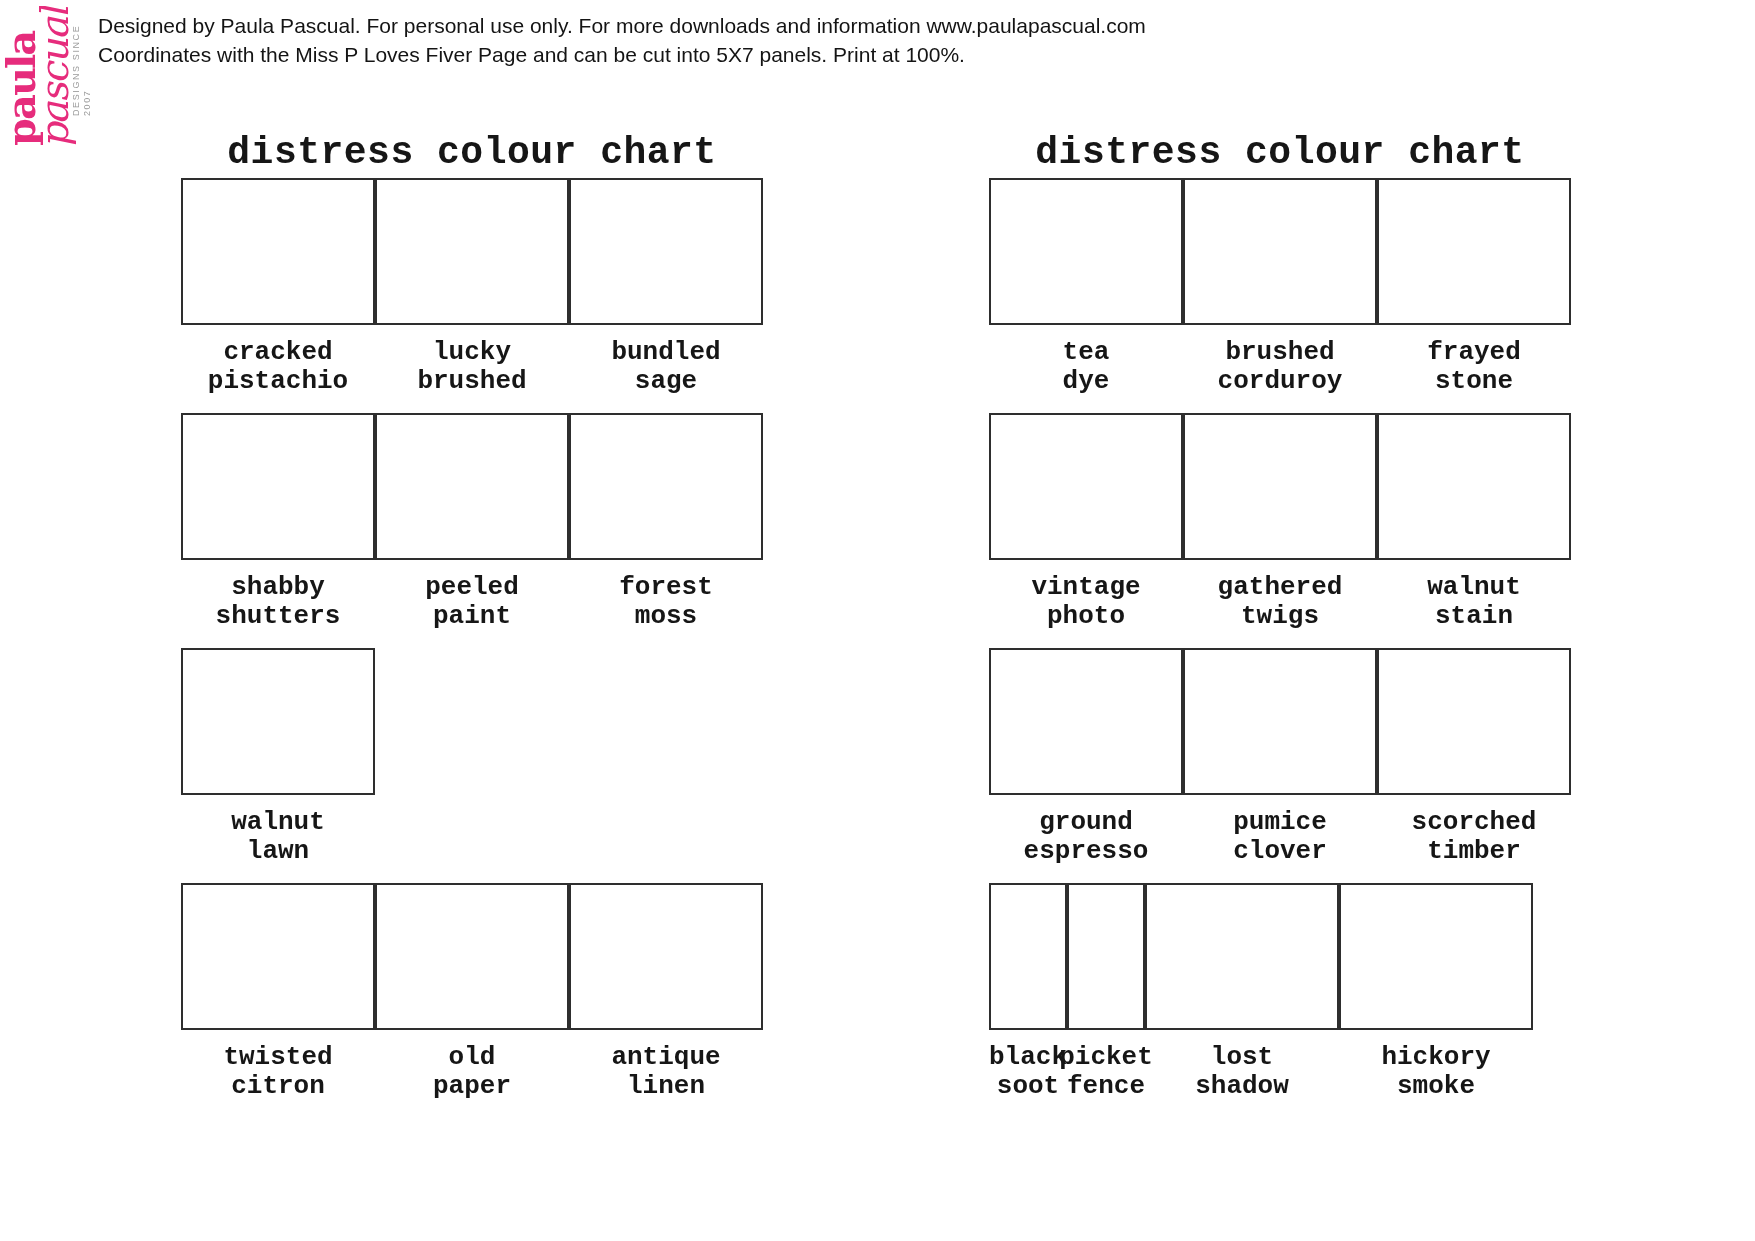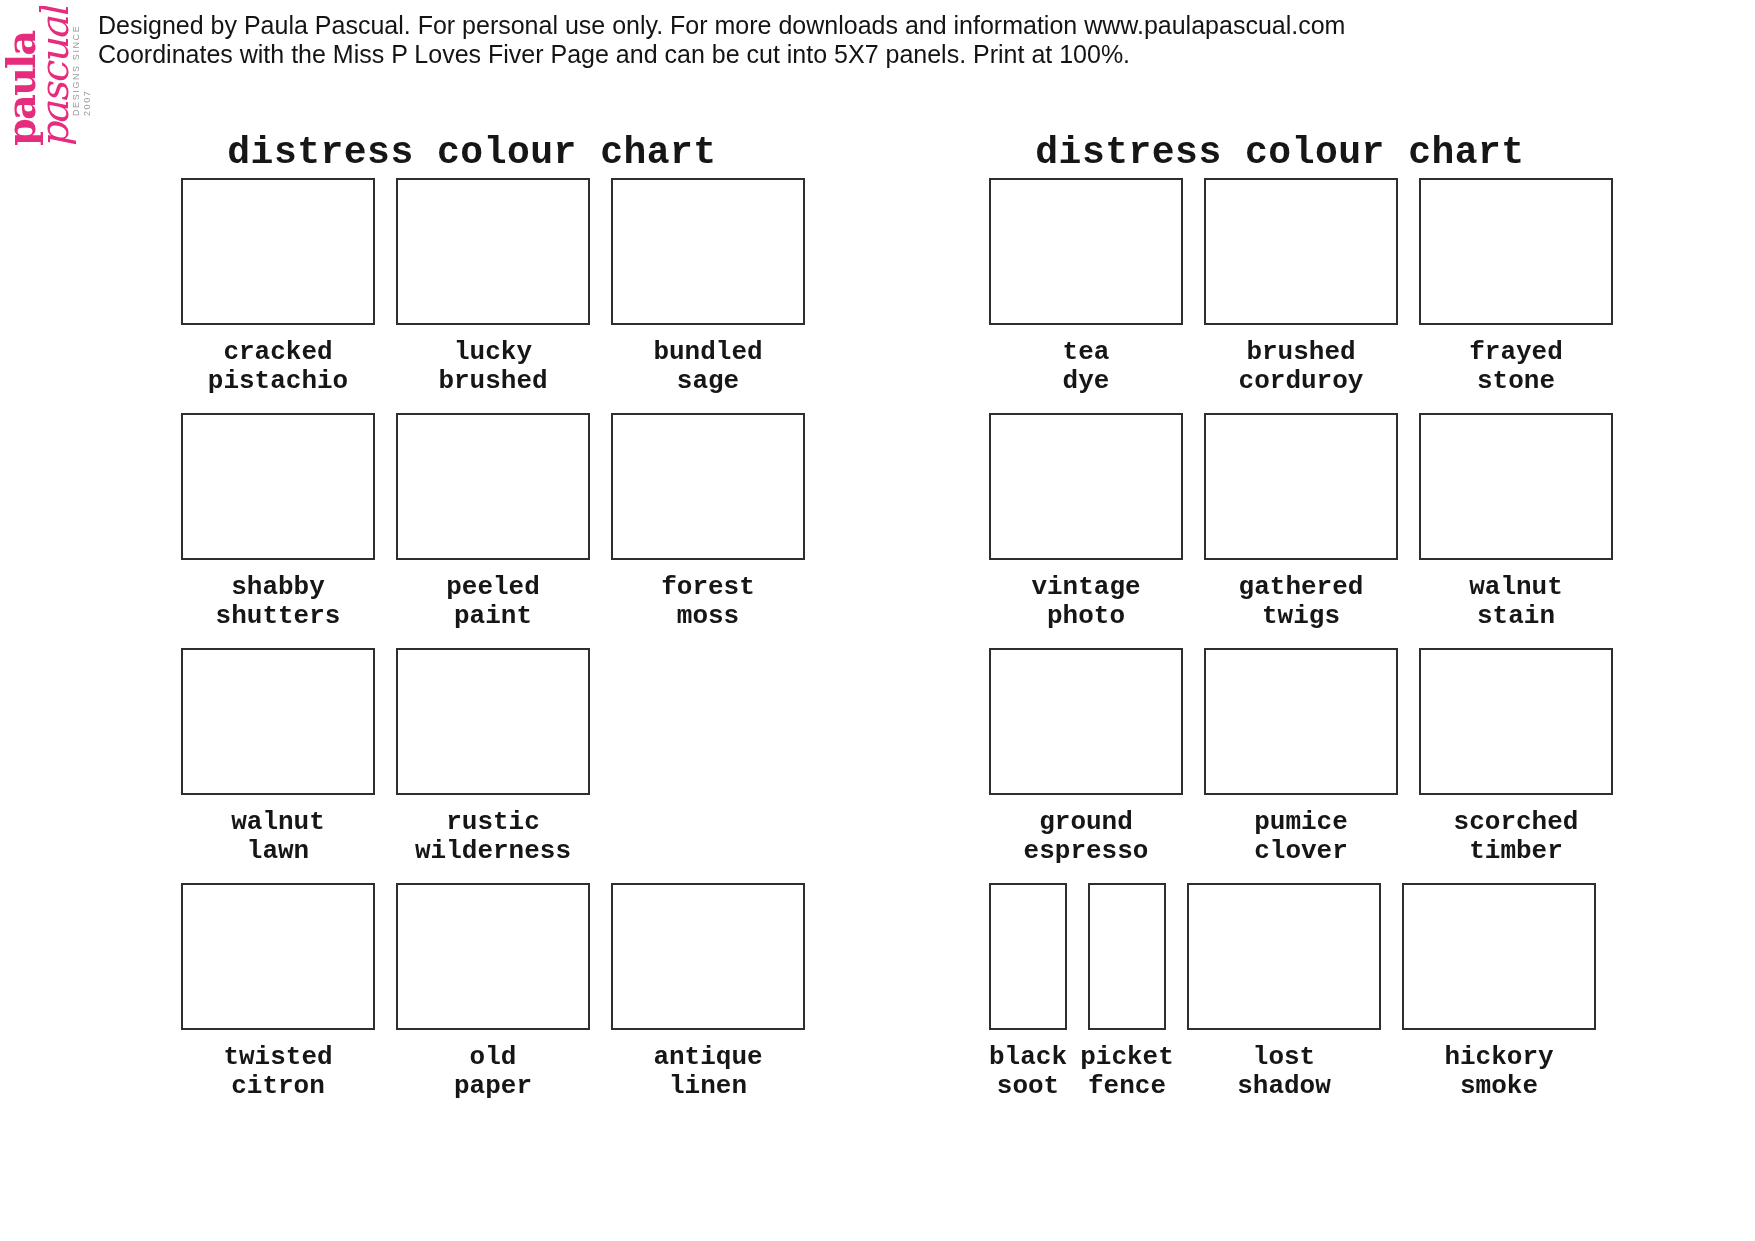--- a/index.html
+++ b/index.html
@@ -39,21 +39,21 @@
     font-family:"Liberation Sans", sans-serif;
     font-size:9px; line-height:11px;
     letter-spacing:1.6px;
     color:#9b9b9b;
     margin-left:30px;
   }
 
   
   .header-text {
     position:absolute; left:98px; top:11px;
-    font-size:25px; line-height:29px;
+    font-size:21px; line-height:29px;
     font-weight:400;
     color:#141414;
   }
 
   
   .panel { position:absolute; top:128px; width:624px; }
   .panel-left  { left:160px; }
   .panel-right { left:968px; }
 
   .panel-title {
@@ -61,21 +61,20 @@
     font-weight:700;
     font-size:38px; line-height:50px;
     text-align:center;
     letter-spacing:0.5px;
     color:#161616;
     margin-bottom:0;
   }
 
   .swatch-row {
     display:flex;
-    gap:21px;
     margin-bottom:17px;
     padding-left:21px;
   }
   .swatch-cell {
     width:194px;
     display:flex; flex-direction:column; align-items:center;
     flex:0 0 auto;
   }
   .swatch-cell.narrow { width:78px; }
 
@@ -150,25 +149,20 @@
             <div class="swatch-label">forest
 moss</div>
           </div>
         </div>
         <div class="swatch-row">
           <div class="swatch-cell">
             <div class="swatch-box"></div>
             <div class="swatch-label">walnut
 lawn</div>
           </div>
-          <div class="swatch-cell">
-            <div class="swatch-box"></div>
-            <div class="swatch-label">rustic
-wilderness</div>
-          </div>
         </div>
         <div class="swatch-row">
           <div class="swatch-cell">
             <div class="swatch-box"></div>
             <div class="swatch-label">twisted
 citron</div>
           </div>
           <div class="swatch-cell">
             <div class="swatch-box"></div>
             <div class="swatch-label">old

